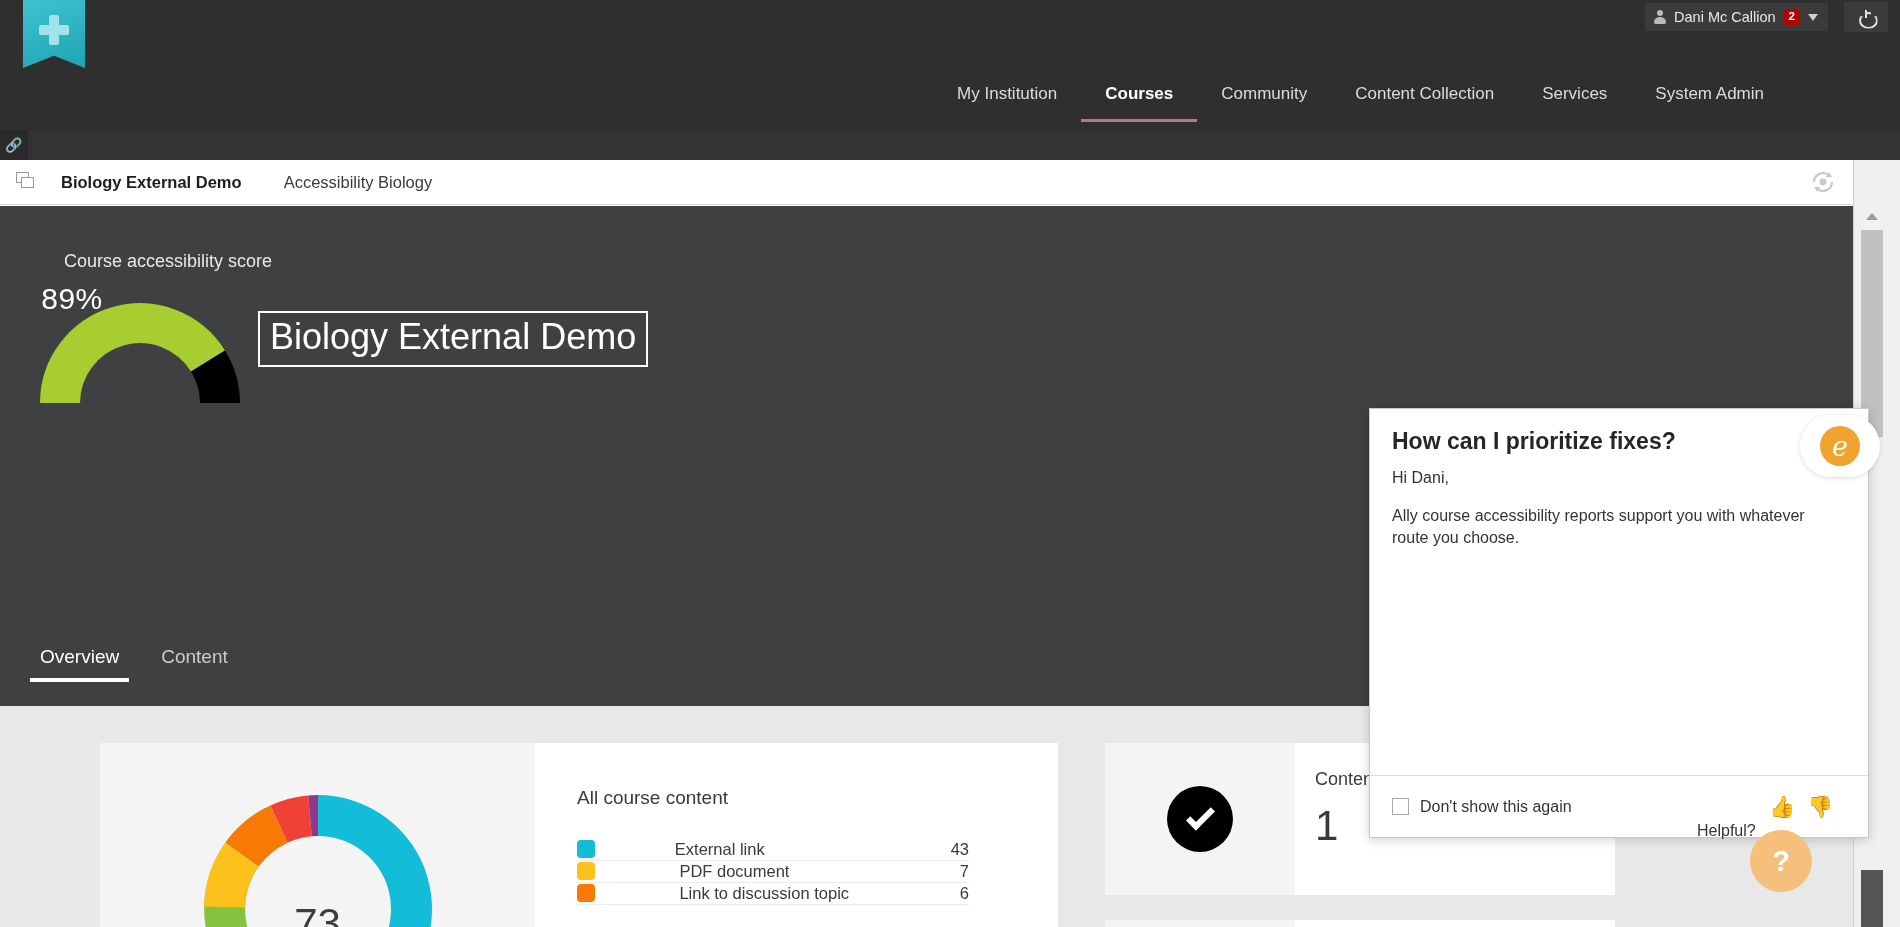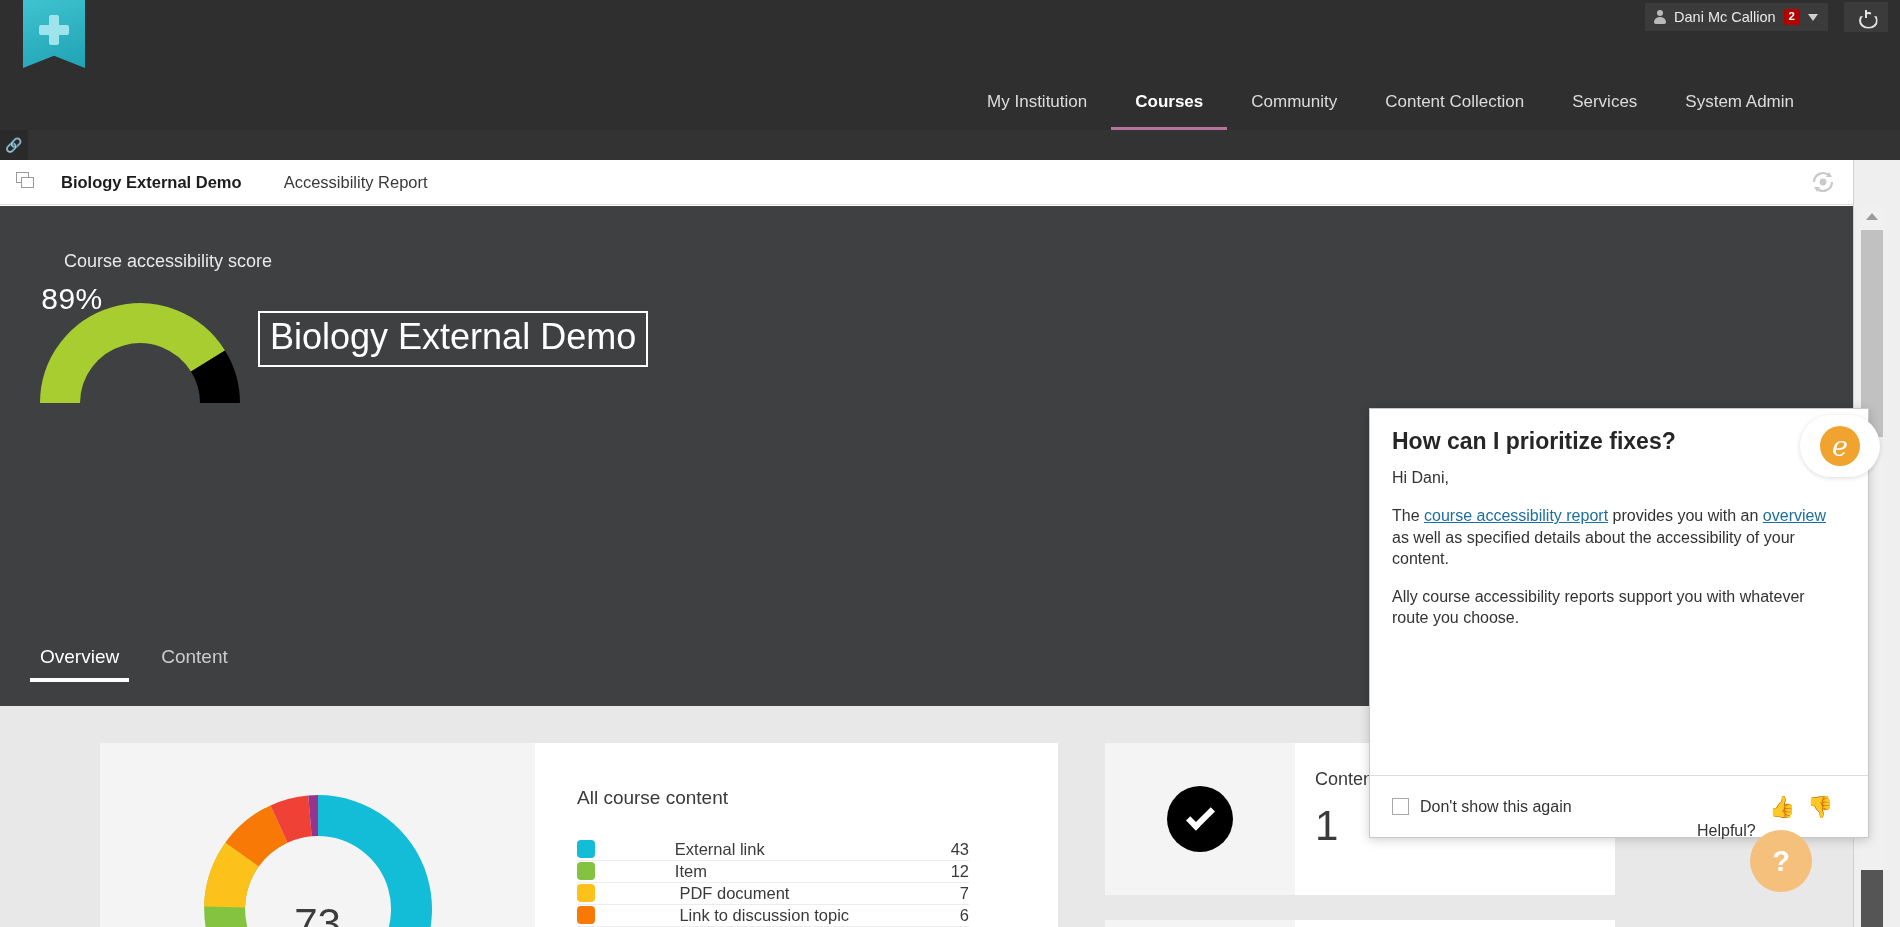--- a/index.html
+++ b/index.html
@@ -71,22 +71,22 @@
     border: 2.2px solid #e2e2e2; border-radius: 50%;
     clip-path: polygon(0 28%, 34% 28%, 34% 0, 66% 0, 66% 28%, 100% 28%, 100% 100%, 0 100%);
   }
   .power-glyph:after {
     content: ""; position: absolute; left: 6.4px; top: 0; width: 2.2px; height: 8px;
     background: #e2e2e2;
   }
 
   .mainnav {
     position: absolute; left: 0; top: 60px; width: 1900px; height: 70px;
-    display: flex; justify-content: flex-end; align-items: flex-end;
-    padding-right: 82px;
+    display: flex; justify-content: flex-end; align-items: center;
+    padding-right: 112px;
   }
   .navitem {
     color: #dcdcdc; font-size: 17px; padding: 15px 24px 18px;
     white-space: nowrap; position: relative; cursor: pointer;
   }
   .navitem.active { color: #ffffff; font-weight: bold; }
   .navitem.active:after {
     content: ""; position: absolute; left: 0; right: 0; bottom: 0;
     height: 3px; background: #b7729d;
   }
@@ -327,21 +327,21 @@
     <span class="chain-ic">🔗</span>
   </div>
 </div>
 
 <div class="crumbbar">
   <div class="crumb-icon">
     <span class="r1"></span>
       <span class="r2"></span>
   </div>
   <div class="crumb-title">Biology External Demo</div>
-  <div class="crumb-sub">Accessibility Report</div>
+  <div class="crumb-sub">Accessibility Biology</div>
   <div class="crumb-actions">
     <span class="icon-refresh">
       <svg width="26" height="22" viewBox="0 0 26 22">
         <path d="M4 11a9 9 0 0 1 15-6.6" fill="none" stroke="#c9c9c9" stroke-width="2.2"></path>
         <path d="M22 11a9 9 0 0 1-15 6.6" fill="none" stroke="#c9c9c9" stroke-width="2.2"></path>
         <polygon points="19,1 22,6 16,6" fill="#c9c9c9"></polygon>
         <polygon points="7,21 4,16 10,16" fill="#c9c9c9"></polygon>
         <circle cx="13" cy="11" r="3.4" fill="#c9c9c9"></circle>
       </svg>
     </span>
@@ -402,25 +402,20 @@
 
       <div class="legend-col">
         <div class="legend-title">All course content</div>
 
         <div class="legend-row">
           <span class="swatch" style="background:#13bdd7"></span>
           <span class="legend-name">External link</span>
           <span class="legend-val">43</span>
         </div>
         <div class="legend-row">
-          <span class="swatch" style="background:#84c340"></span>
-          <span class="legend-name">Item</span>
-          <span class="legend-val">12</span>
-        </div>
-        <div class="legend-row">
           <span class="swatch" style="background:#fcc21b"></span>
           <span class="legend-name">PDF document</span>
           <span class="legend-val">7</span>
         </div>
         <div class="legend-row">
           <span class="swatch" style="background:#f97906"></span>
           <span class="legend-name">Link to discussion topic</span>
           <span class="legend-val">6</span>
         </div>
 
@@ -459,21 +454,20 @@
 <div class="scroll-up">
   <span class="scroll-up-arrow"></span>
 </div>
 <div class="scroll-thumb"></div>
 <div class="scroll-bottom-thumb"></div>
 
 <div class="popup">
   <div class="popup-h">How can I prioritize fixes?</div>
   <div class="popup-body">
     <p>Hi Dani,</p>
-    <p><span>The </span><a>course accessibility report</a><span> provides you with an </span><a>overview</a><span> as well as specified details about the accessibility of your content.</span></p>
     <p>Ally course accessibility reports support you with whatever route you choose.</p>
   </div>
   <div class="popup-foot">
     <span class="chk"></span>
     <span class="chk-label">Don't show this again</span>
     <span class="helpful-label">Helpful?</span>
     <span class="thumb">👍</span>
     <span class="thumb">👎</span>
   </div>
 </div>

